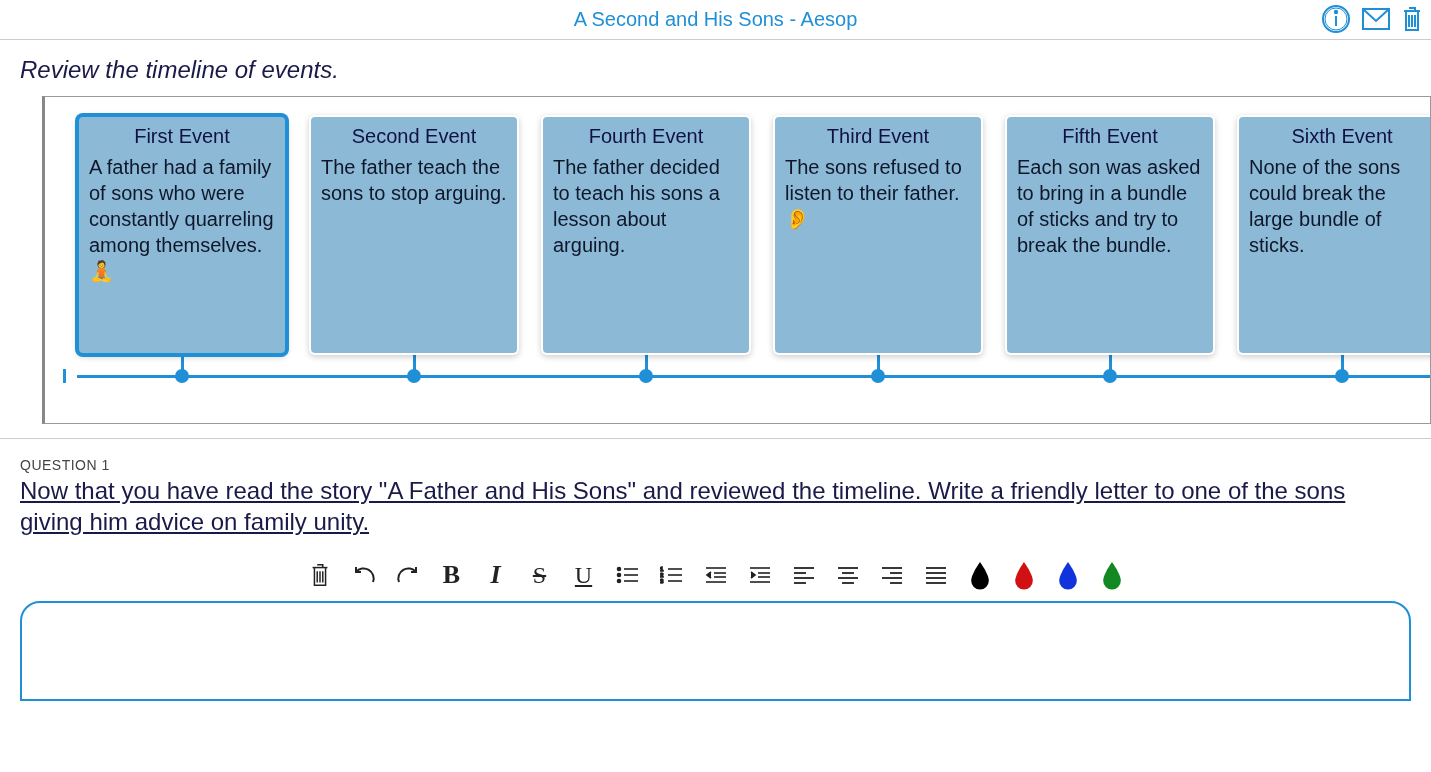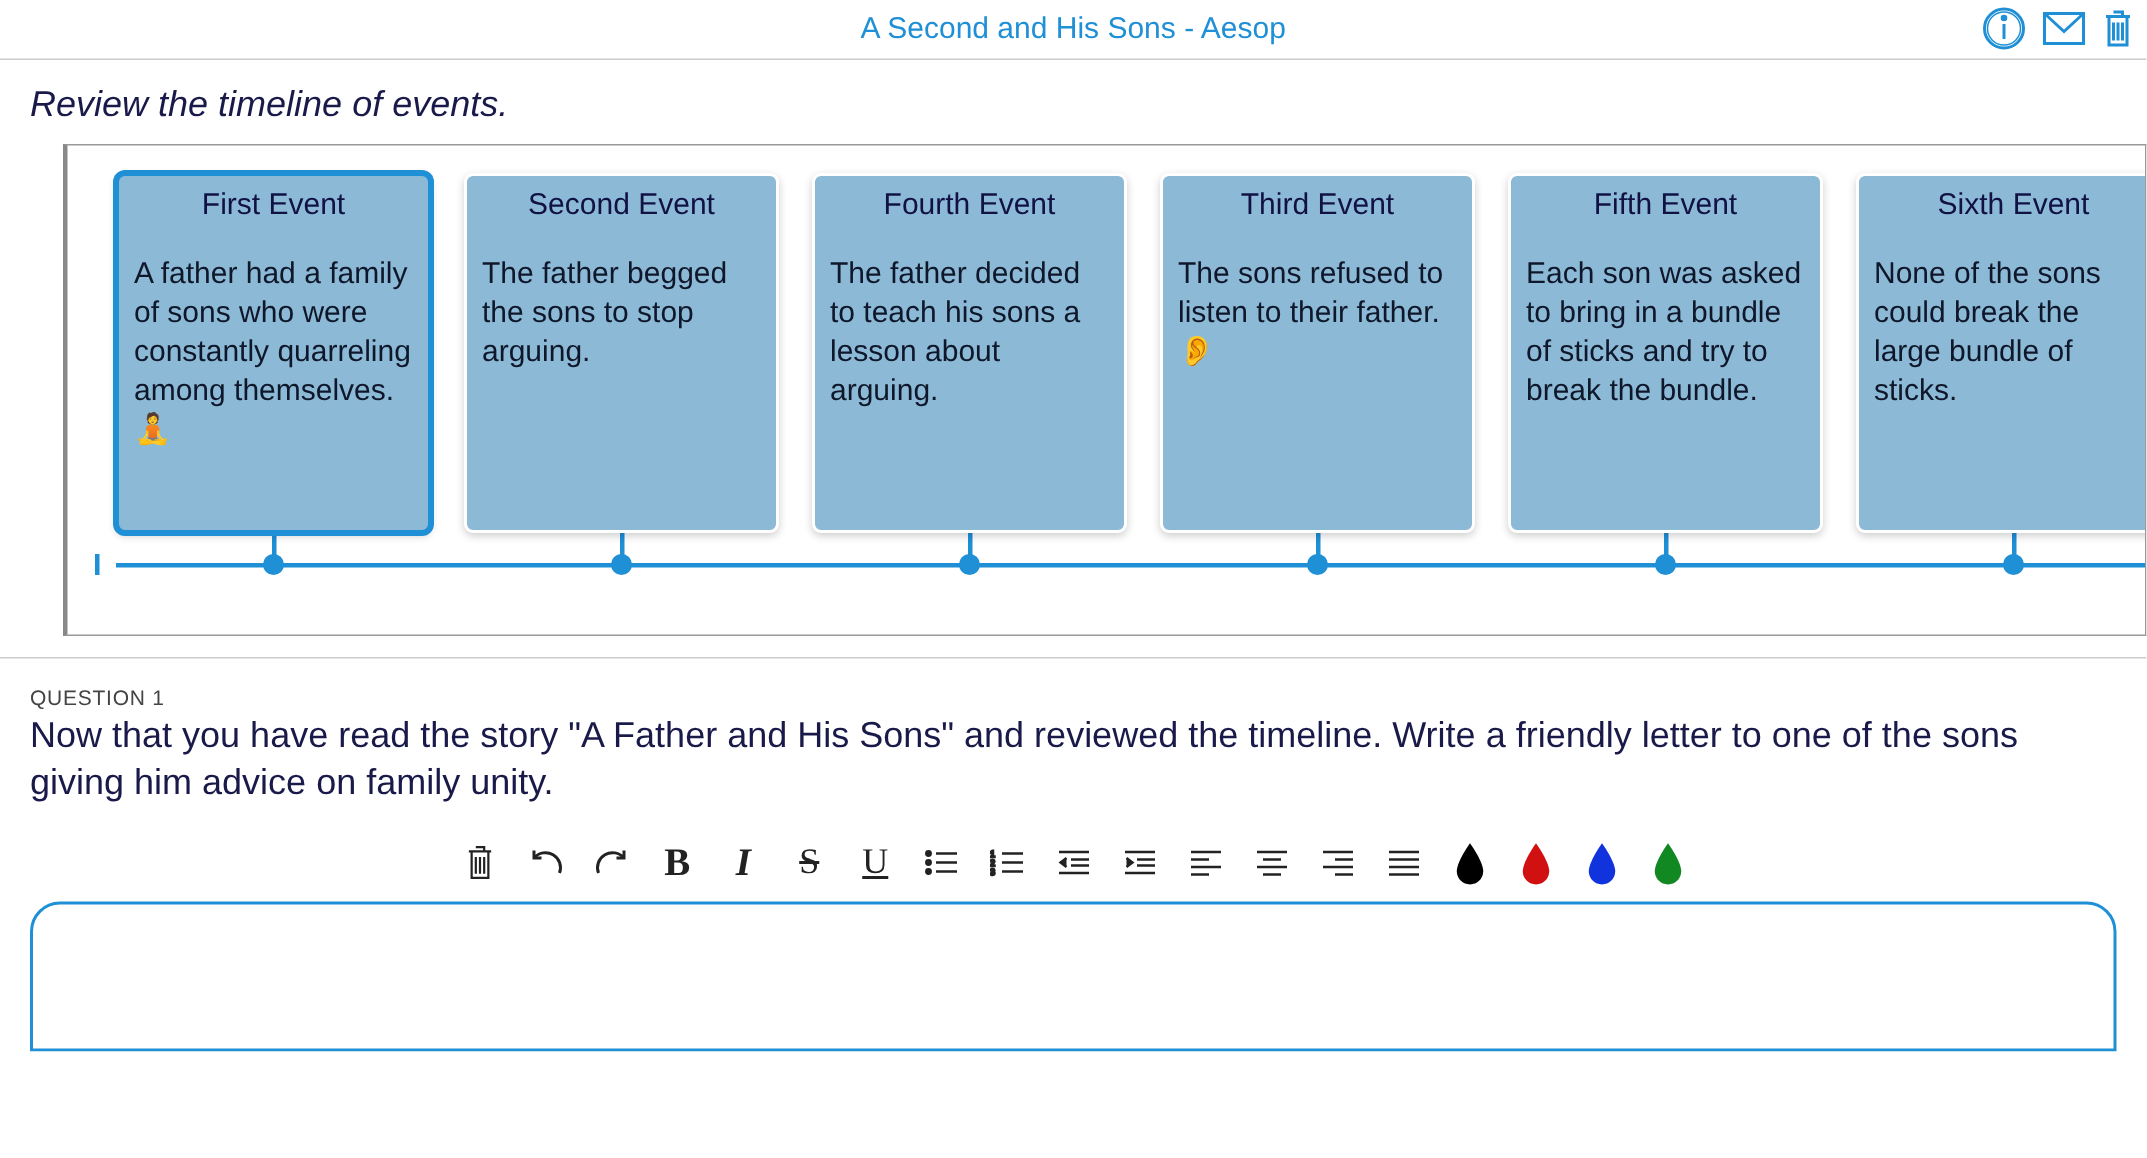--- a/index.html
+++ b/index.html
@@ -11,31 +11,31 @@
 .instruction { font-size: 24px; color: #1a1a4a; padding: 16px 20px 12px 20px; font-style: italic; }
 .timeline-wrap { border: 1px solid #999; border-left: 3px solid #888; margin: 0 0 0 42px; overflow: hidden; position: relative; }
 .timeline-title { text-align: center; color: #1f8fd6; font-size: 22px; padding: 10px 0 6px 0; border-bottom: 1px solid #ccc; }
 .timeline-scroll { overflow-x: auto; overflow-y: hidden; padding: 18px 0 40px 32px; position: relative; }
 .timeline-scroll::-webkit-scrollbar { height: 12px; }
 .timeline-scroll::-webkit-scrollbar-track { background: #fff; }
 .timeline-scroll::-webkit-scrollbar-thumb { background: #999; border-radius: 6px; }
 .cards-row { display: flex; gap: 22px; position: relative; z-index: 2; }
 .event-card { flex: 0 0 210px; height: 240px; background: #8cb9d6; border: 2px solid #fff; border-radius: 6px; box-shadow: 0 2px 6px rgba(0,0,0,.2); padding: 8px 10px; }
 .event-card:first-child { border-color: #1f8fd6; box-shadow: 0 0 0 2px #1f8fd6, 0 2px 6px rgba(0,0,0,.2); }
-.event-title { text-align: center; font-size: 20px; color: #111144; margin-bottom: 21px; }
+.event-title { text-align: center; font-size: 20px; color: #111144; margin-bottom: 6px; }
 .event-desc { font-size: 20px; color: #0f172a; line-height: 1.3; }
 .axis { position: relative; margin-top: 12px; height: 16px; }
 .axis-line { position: absolute; top: 8px; left: 0; right: -40px; height: 3px; background: #1f8fd6; }
 .axis-cap { position: absolute; left: -14px; top: 2px; width: 3px; height: 14px; background: #1f8fd6; }
 .axis-dot { position: absolute; top: 2px; width: 14px; height: 14px; background: #1f8fd6; border-radius: 50%; }
 .axis-tick { position: absolute; top: -20px; width: 3px; height: 24px; background: #1f8fd6; }
 .below-sep { border-top: 1px solid #ccc; margin-top: 14px; }
 .question-block { padding: 18px 24px 10px 20px; }
 .q-label { font-size: 14px; color: #444; letter-spacing: .5px; }
-.q-text { font-size: 24px; color: #1a1a4a; line-height: 1.3; margin-top: 2px; }
+.q-text { font-size: 24px; color: #1a1a4a; line-height: 1.3; margin-top: 2px; text-decoration: underline; }
 .toolbar { display: flex; justify-content: center; align-items: center; gap: 16px; padding: 14px 0 8px 0; }
 .tb-btn { width: 28px; height: 28px; display: flex; align-items: center; justify-content: center; cursor: pointer; color: #222; }
 .tb-btn.bold { font-family: Georgia, serif; font-size: 26px; font-weight: bold; }
 .tb-btn.italic { font-family: Georgia, serif; font-size: 26px; font-style: italic; font-weight: bold; }
 .tb-btn.strike { font-family: Georgia, serif; font-size: 24px; text-decoration: line-through; }
 .tb-btn.under { font-family: Georgia, serif; font-size: 24px; text-decoration: underline; }
 .drop { width: 22px; }
 .editor { margin: 4px 20px 0 20px; border: 2px solid #1f8fd6; border-radius: 20px 20px 0 0; min-height: 100px; padding: 10px; }
 </style>
 </head>
@@ -75,21 +75,21 @@
 
 <div class="timeline-wrap">
   <div class="timeline-scroll">
     <div class="cards-row" id="cards-row" style="width: 1392px;">
         <div class="event-card">
           <div class="event-title">First Event</div>
           <div class="event-desc">A father had a family of sons who were constantly quarreling among themselves.🧘</div>
         </div>
         <div class="event-card">
           <div class="event-title">Second Event</div>
-          <div class="event-desc">The father begged the sons to stop arguing.</div>
+          <div class="event-desc">The father teach the sons to stop arguing.</div>
         </div>
         <div class="event-card">
           <div class="event-title">Fourth Event</div>
           <div class="event-desc">The father decided to teach his sons a lesson about arguing.</div>
         </div>
         <div class="event-card">
           <div class="event-title">Third Event</div>
           <div class="event-desc">The sons refused to listen to their father.👂</div>
         </div>
         <div class="event-card">

